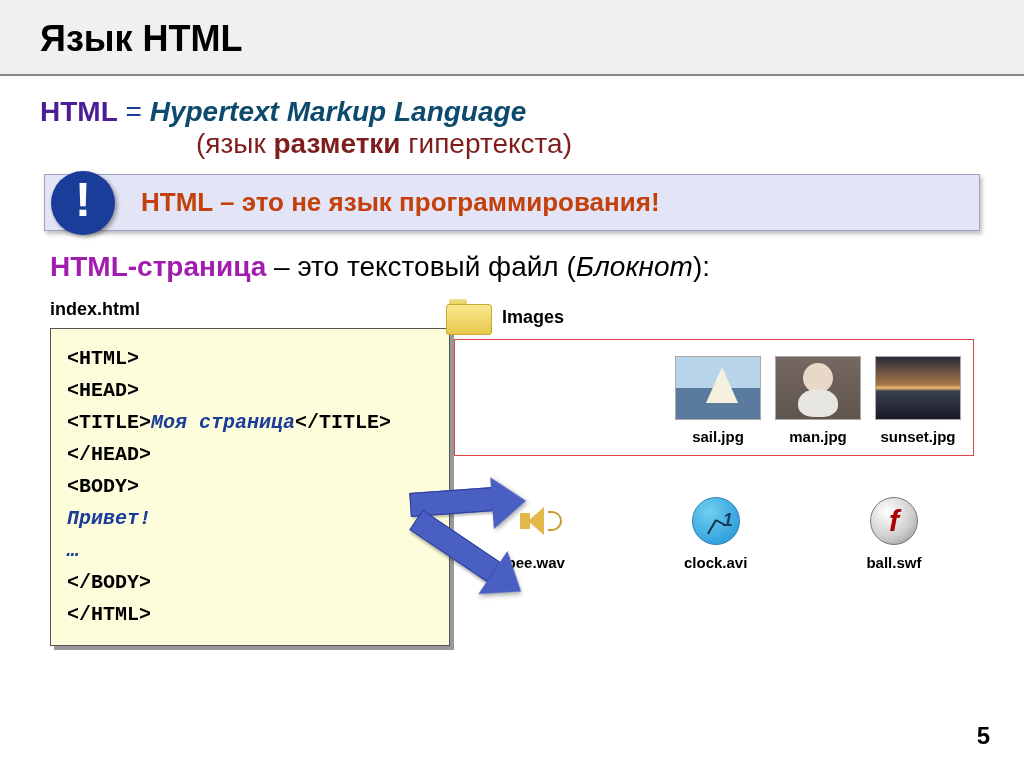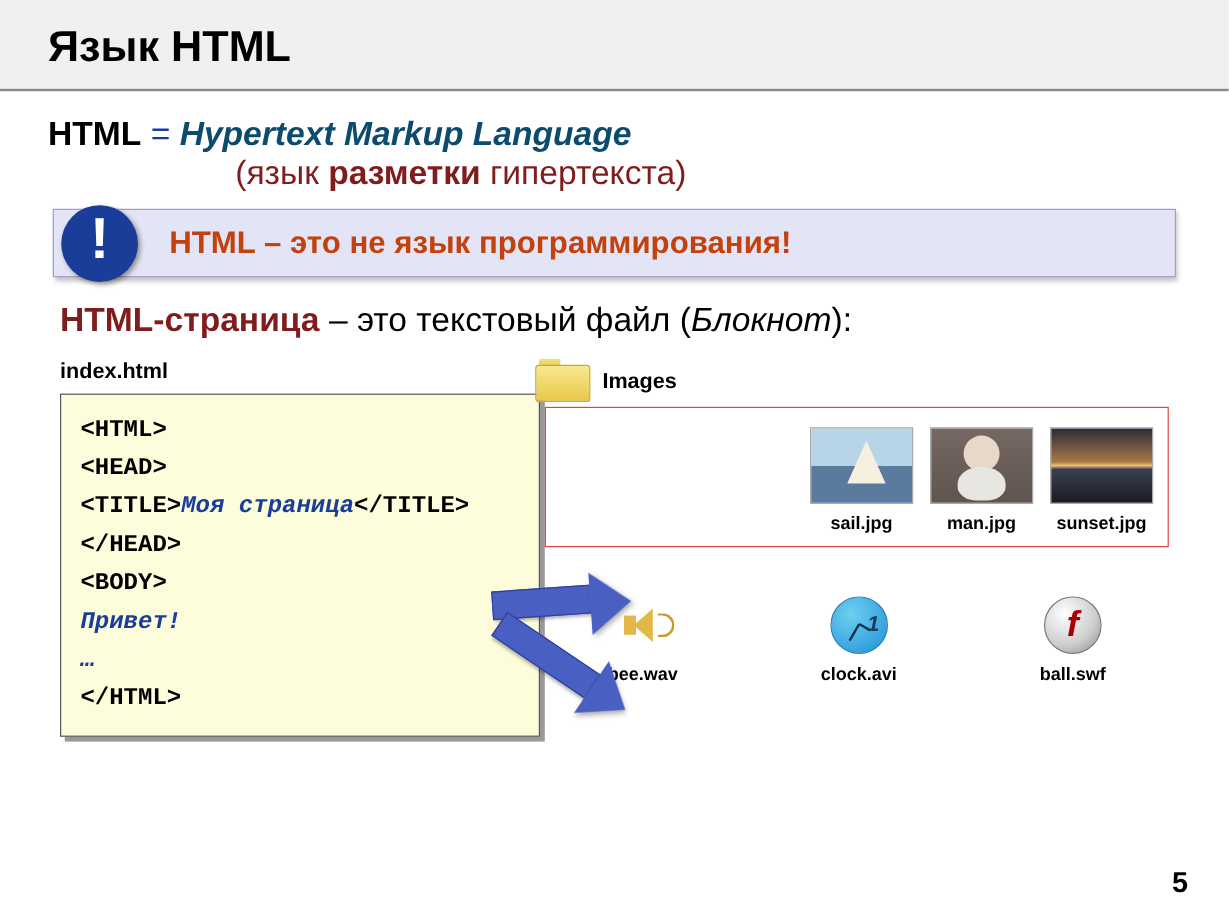--- a/index.html
+++ b/index.html
@@ -17,21 +17,21 @@
   padding: 18px 40px 14px;
 }
 .header-title {
   font-size: 36px;
   font-weight: bold;
   color: #000;
 }
 .content { padding: 20px 40px 0; }
 .html-def { margin-bottom: 14px; }
 .html-def-line1 { font-size: 28px; }
-.html-def-abbr { color: #000000; font-weight: bold; }
+.html-def-abbr { color: #4c1d95; font-weight: bold; }
 .html-def-eq { color: #1a3d99; }
 .html-def-full { color: #0c4a6e; font-style: italic; font-weight: bold; }
 .html-def-line2 {
   font-size: 28px;
   color: #7f1d1d;
   margin-left: 156px;
 }
 .html-def-line2 .bold { font-weight: bold; }
 
 .warn-box {
@@ -51,21 +51,21 @@
   background: #1a3d99;
   box-shadow: 2px 2px 4px rgba(0,0,0,0.4);
   display: flex; align-items: center; justify-content: center;
 }
 .warn-circle span {
   color: #fff; font-size: 48px; font-weight: bold; transform: translateY(-3px);
 }
 .warn-text { font-size: 26px; font-weight: bold; color: #c2410c; }
 
 .page-line { font-size: 28px; margin: 10px 10px 16px; }
-.page-line .blue-bold { color: #7f1d1d; font-weight: bold; }
+.page-line .blue-bold { color: #a21caf; font-weight: bold; }
 .page-line .italic { font-style: italic; }
 
 .lower { display: flex; gap: 4px; padding: 0 10px; align-items: flex-start; position: relative; }
 
 .left-col { width: 400px; }
 .file-label { font-weight: bold; font-size: 18px; margin-bottom: 8px; }
 .code-box {
   background: #fdfddc;
   border: 1.5px solid #555;
   box-shadow: 4px 4px 0 #999;
@@ -218,20 +218,21 @@
       <div class="code-box">
         <div>&lt;HTML&gt;</div>
         <div>&lt;HEAD&gt;</div>
         <div>
           <span>&lt;TITLE&gt;</span><span class="blue">Моя страница</span><span>&lt;/TITLE&gt;</span>
         </div>
         <div>&lt;/HEAD&gt;</div>
         <div>&lt;BODY&gt;</div>
         <div class="blue">Привет!</div>
         <div class="blue">…</div>
+        <div>&lt;/BODY&gt;</div>
         <div>&lt;/HTML&gt;</div>
       </div>
     </div>
 
     <div class="right-col">
       <div class="folder-label-row">
         <div class="folder-icon">
           <div class="folder-tab"></div>
             <div class="folder-body"></div>
         </div>

